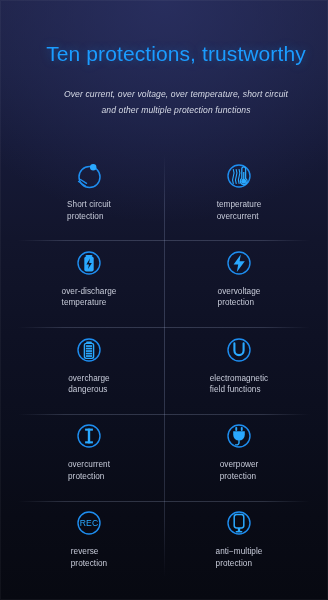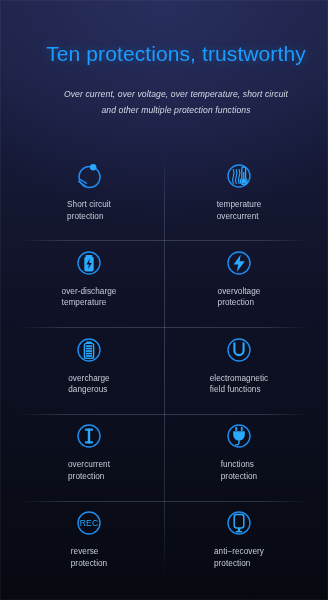--- a/index.html
+++ b/index.html
@@ -263,21 +263,21 @@
     <div class="cell">
       <span class="icon-wrap">
         <svg width="30" height="30" viewBox="0 0 30 30" fill="none">
           <circle cx="15" cy="15" r="11" stroke="#1e8ef0" stroke-width="1.4"></circle>
           <rect x="11.3" y="5.9" width="1.9" height="4.1" rx="0.9" fill="#2aa9ff"></rect>
           <rect x="16.8" y="5.9" width="1.9" height="4.1" rx="0.9" fill="#2aa9ff"></rect>
           <path d="M9.2 10.2 h11.6 v3.6 a5.8 5.8 0 0 1 -11.6 0 z" fill="#2aa9ff"></path>
           <path d="M15 19.4 v2.1 a2.4 2.4 0 0 1 -2.4 2.4 h-1.1" stroke="#2aa9ff" stroke-width="1.4" fill="none" stroke-linecap="round"></path>
         </svg>
       </span>
-      <div class="cell-label">functions
+      <div class="cell-label">overpower
 protection</div>
     </div>
 
     <div class="cell">
       <span class="icon-wrap">
         <svg width="30" height="30" viewBox="0 0 30 30" fill="none">
           <circle cx="15" cy="15" r="11" stroke="#1e8ef0" stroke-width="1.4"></circle>
           <text x="15" y="18.4" text-anchor="middle" fill="#2aa9ff" font-family="Liberation Sans, sans-serif" font-size="8.6" letter-spacing="0.2">REC</text>
         </svg>
       </span>
@@ -287,18 +287,18 @@
 
     <div class="cell">
       <span class="icon-wrap">
         <svg width="30" height="30" viewBox="0 0 30 30" fill="none">
           <circle cx="15" cy="15" r="11" stroke="#1e8ef0" stroke-width="1.4"></circle>
           <rect x="10.2" y="6.6" width="9.6" height="13.4" rx="2.4" stroke="#2aa9ff" stroke-width="1.5" fill="none"></rect>
           <rect x="13.8" y="20" width="2.4" height="3.6" fill="#2aa9ff"></rect>
           <rect x="11.6" y="23.1" width="6.8" height="1.5" rx="0.7" fill="#2aa9ff"></rect>
         </svg>
       </span>
-      <div class="cell-label">anti−recovery
+      <div class="cell-label">anti−multiple
 protection</div>
     </div>
 
   </div>
 </div>
 
 </body></html>

